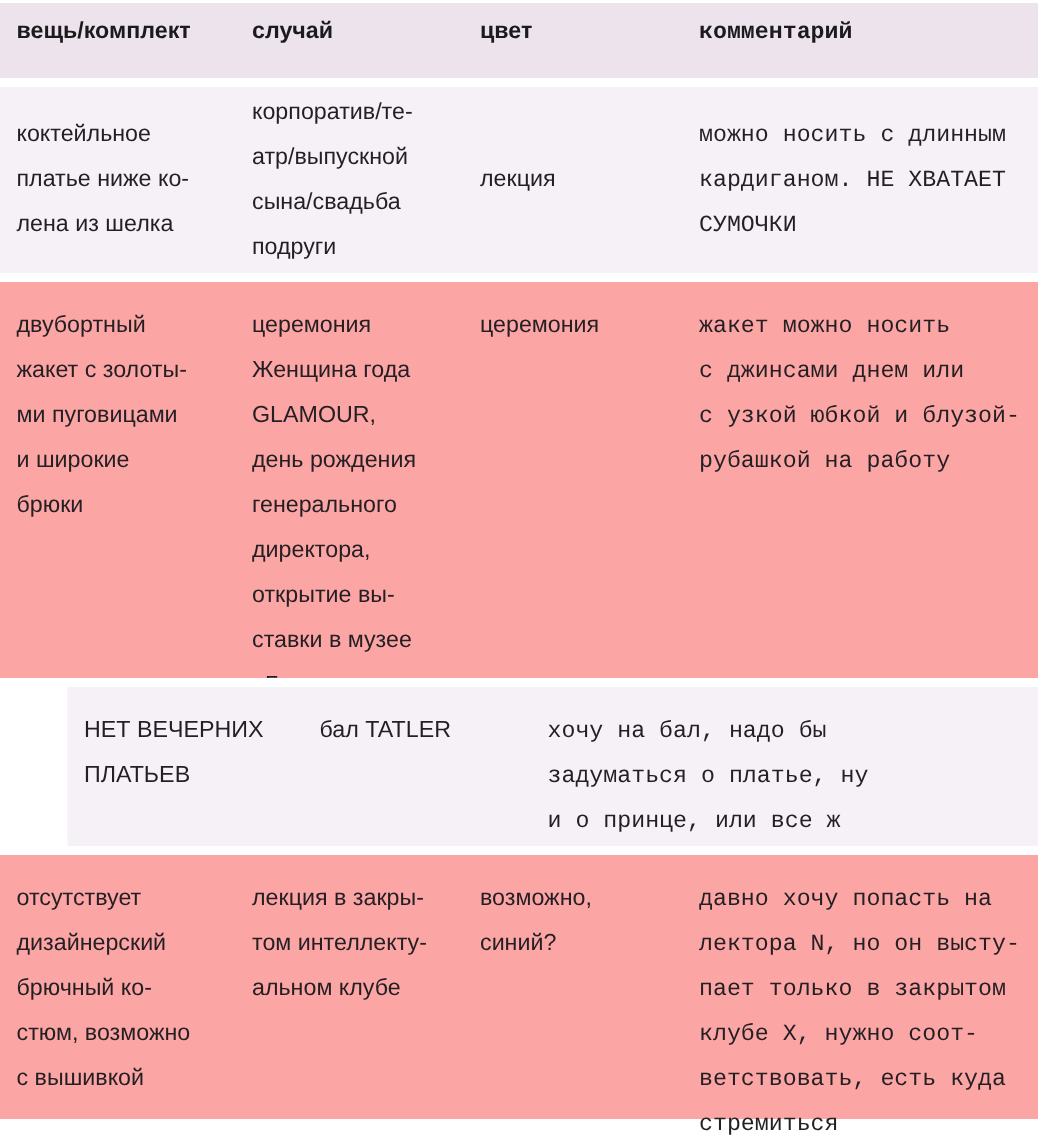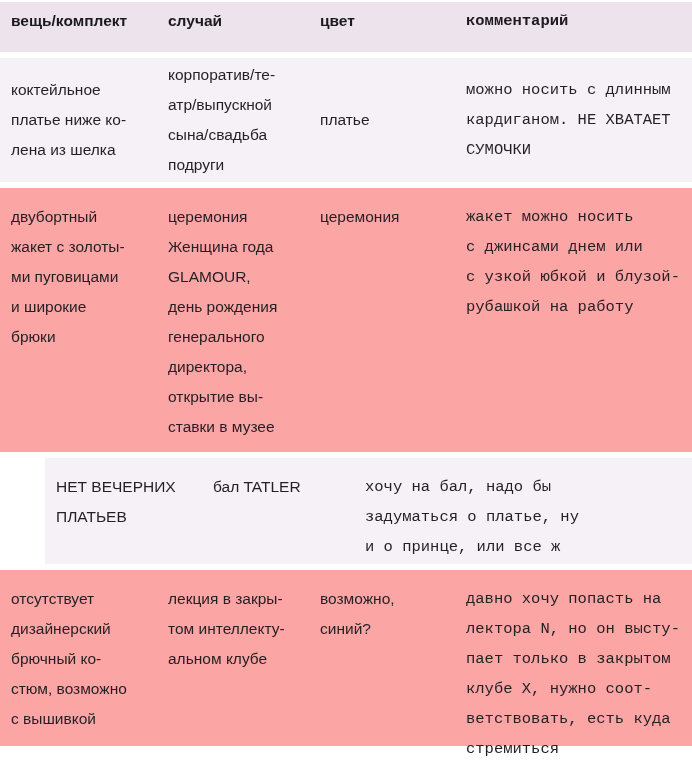--- a/index.html
+++ b/index.html
@@ -105,21 +105,21 @@
   <div class="sep"></div>
 
   <div class="row body-row shade-light r1">
     <div class="cell col-1">коктейльное
 платье ниже ко-
 лена из шелка</div>
     <div class="cell col-2">корпоратив/те-
 атр/выпускной
 сына/свадьба
 подруги</div>
-    <div class="cell col-3">платье</div>
+    <div class="cell col-3">лекция</div>
     <div class="cell col-4">можно носить с длинным
 кардиганом. НЕ ХВАТАЕТ
 СУМОЧКИ</div>
   </div>
 
   <div class="sep"></div>
 
   <div class="row body-row shade-dark r2">
     <div class="cell col-1">двубортный
 жакет с золоты-

